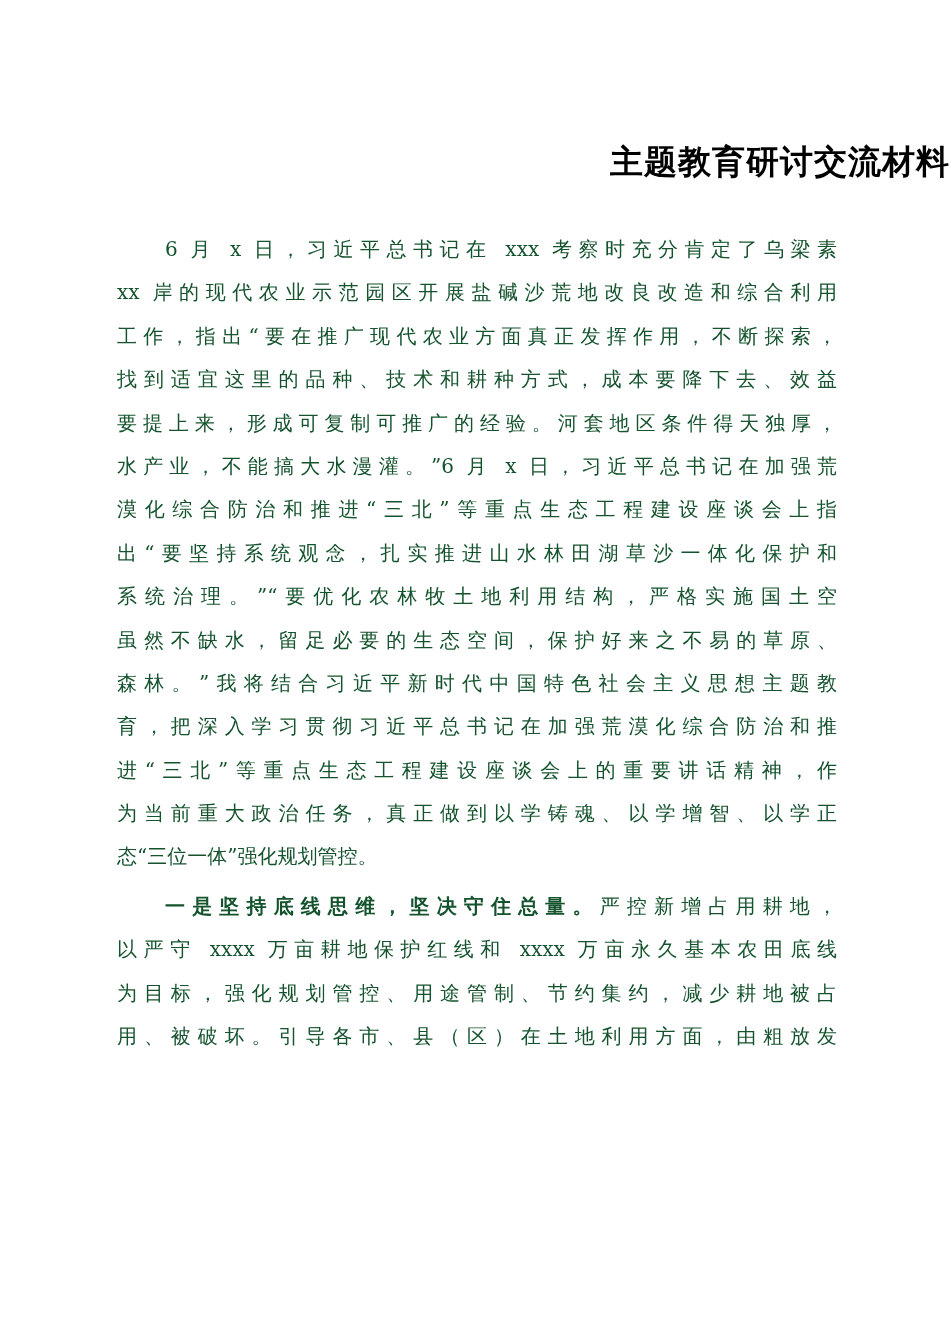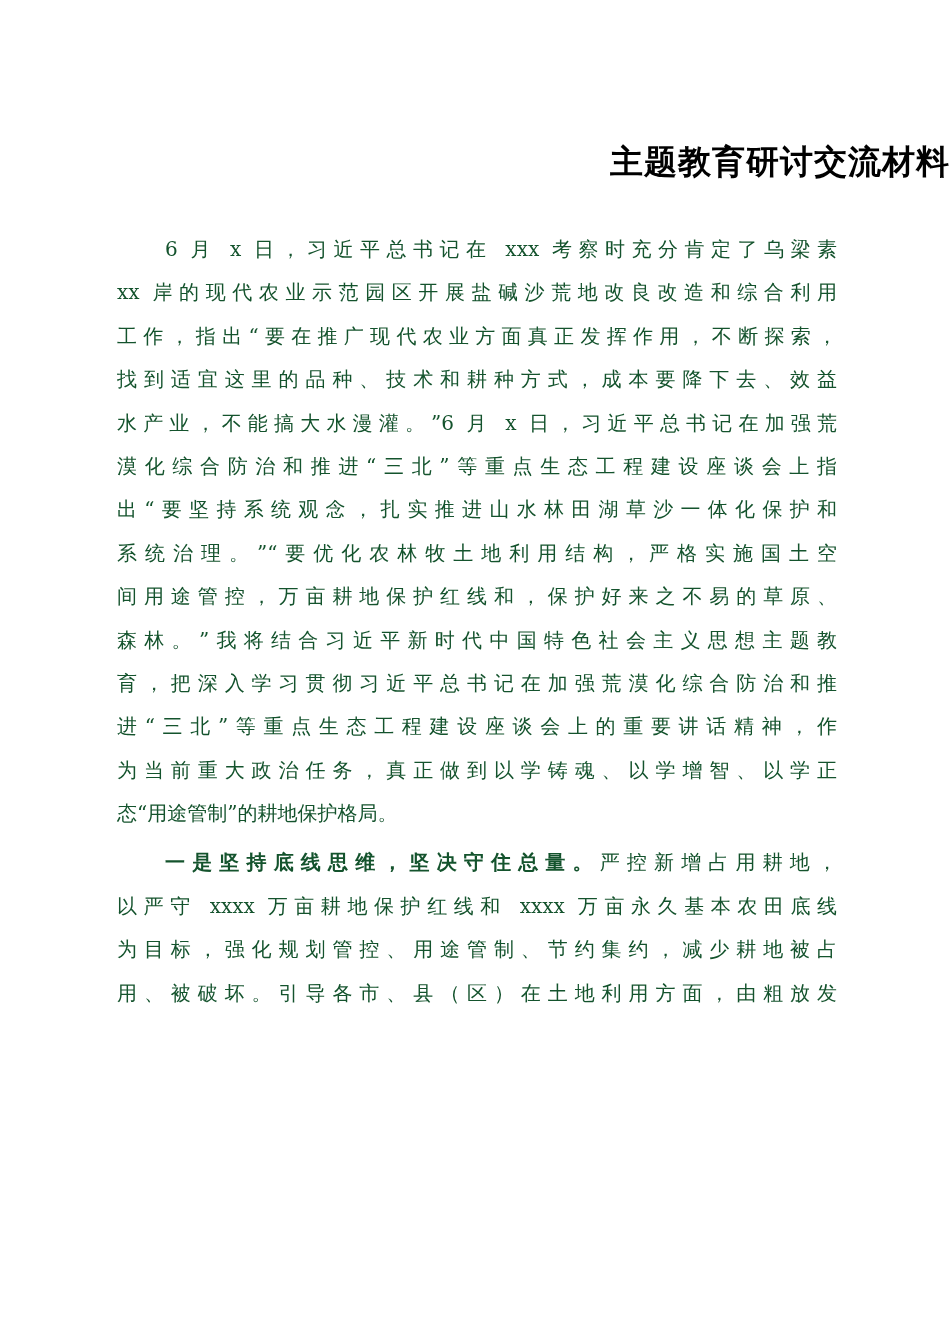--- a/index.html
+++ b/index.html
@@ -70,30 +70,31 @@
 
   <div class="title">主题教育研讨交流材料</div>
 
   <div class="body-text">
 
     <div>
       <div class="line first">6 月 x 日，习近平总书记在 xxx 考察时充分肯定了乌梁素</div>
       <div class="line">xx 岸的现代农业示范园区开展盐碱沙荒地改良改造和综合利用</div>
       <div class="line">工作，指出“要在推广现代农业方面真正发挥作用，不断探索，</div>
       <div class="line">找到适宜这里的品种、技术和耕种方式，成本要降下去、效益</div>
+      <div class="line">要提上来，形成可复制可推广的经验。河套地区条件得天独厚，</div>
       <div class="line">水产业，不能搞大水漫灌。”6 月 x 日，习近平总书记在加强荒</div>
       <div class="line">漠化综合防治和推进“三北”等重点生态工程建设座谈会上指</div>
       <div class="line">出“要坚持系统观念，扎实推进山水林田湖草沙一体化保护和</div>
       <div class="line">系统治理。”“要优化农林牧土地利用结构，严格实施国土空</div>
-      <div class="line">间用途管控，万亩耕地保护红线和，保护好来之不易的草原、</div>
+      <div class="line">虽然不缺水，留足必要的生态空间，保护好来之不易的草原、</div>
       <div class="line">森林。”我将结合习近平新时代中国特色社会主义思想主题教</div>
       <div class="line">育，把深入学习贯彻习近平总书记在加强荒漠化综合防治和推</div>
       <div class="line">进“三北”等重点生态工程建设座谈会上的重要讲话精神，作</div>
       <div class="line">为当前重大政治任务，真正做到以学铸魂、以学增智、以学正</div>
-      <div class="line last">态“用途管制”的耕地保护格局。</div>
+      <div class="line last">态“三位一体”强化规划管控。</div>
     </div>
 
     <div class="para-gap"></div>
 
     <div>
       <div class="line first"><span class="bold-lead">一是坚持底线思维，坚决守住总量。</span><span>严控新增占用耕地，</span></div>
       <div class="line">以严守 xxxx 万亩耕地保护红线和 xxxx 万亩永久基本农田底线</div>
       <div class="line">为目标，强化规划管控、用途管制、节约集约，减少耕地被占</div>
       <div class="line">用、被破坏。引导各市、县（区）在土地利用方面，由粗放发</div>
     </div>

